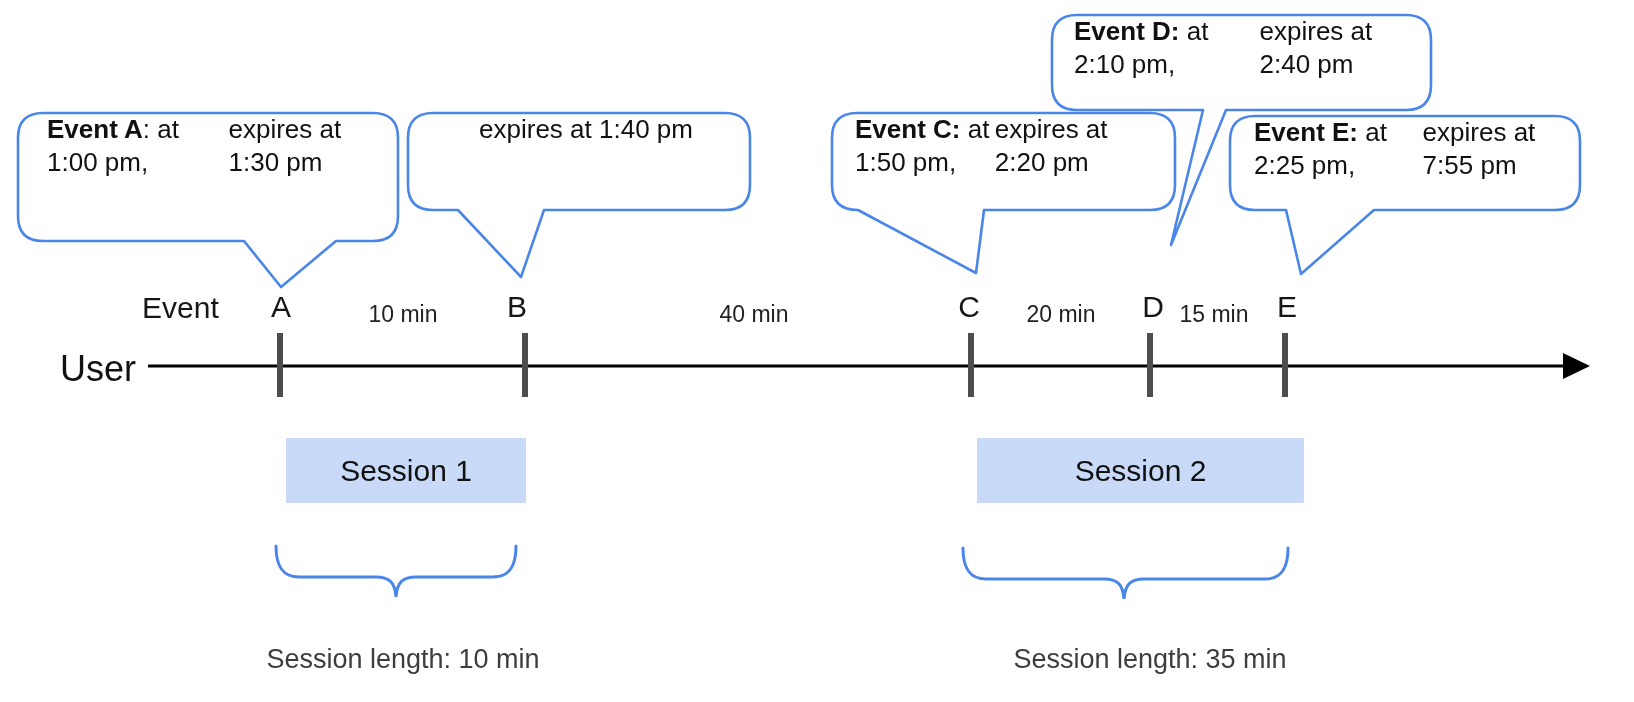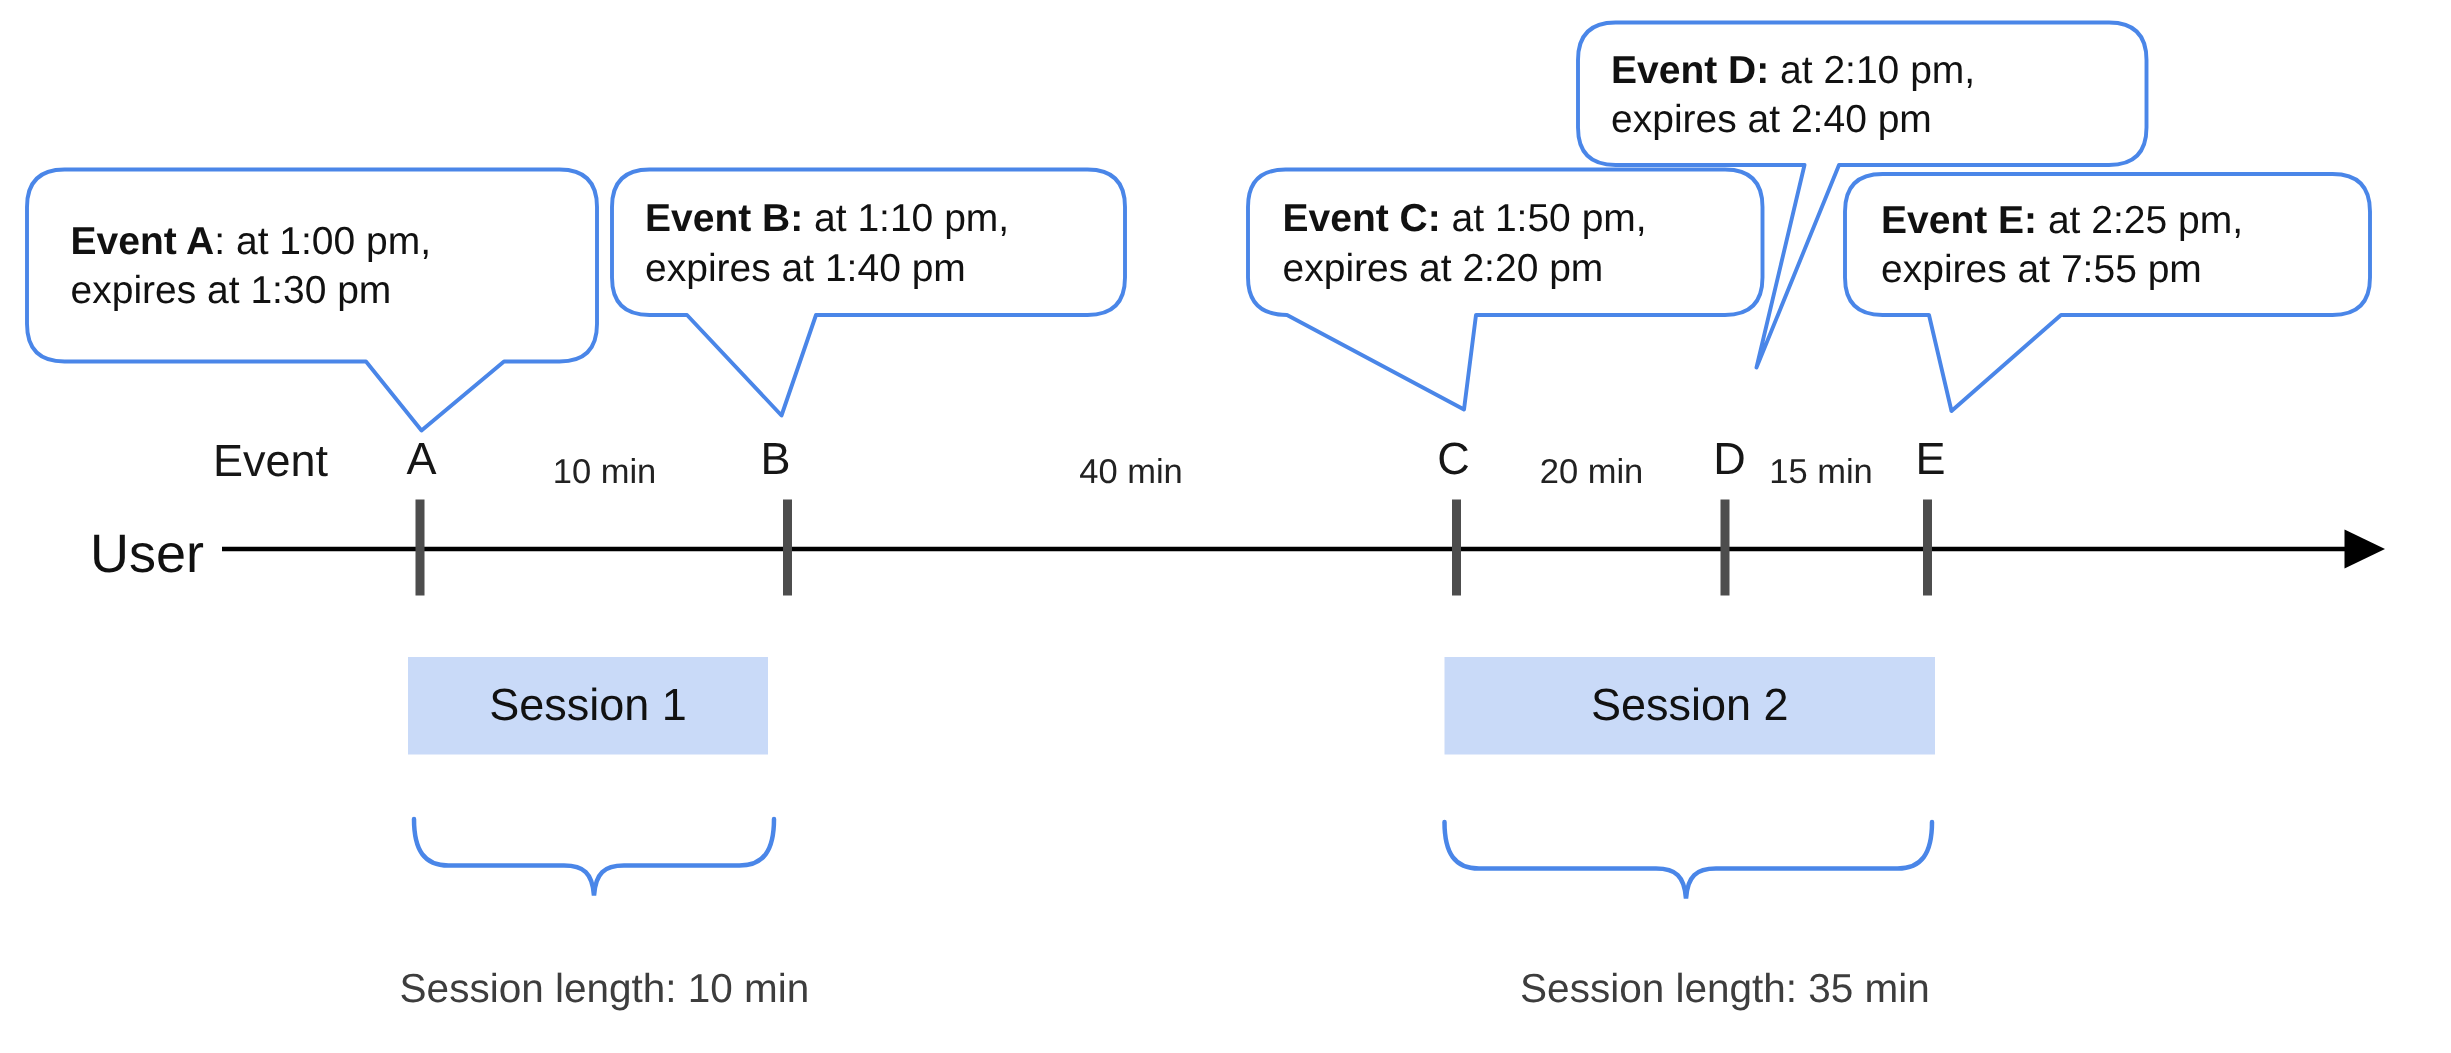--- a/index.html
+++ b/index.html
@@ -1,42 +1,42 @@
 <!DOCTYPE html>
 <html><head>
 <meta charset="utf-8">
 <style>
   html,body { margin:0; padding:0; background:#ffffff; }
   body { width:1634px; height:702px; position:relative; overflow:hidden;
          font-family:"Liberation Sans", sans-serif; color:#111; }
   #stage { position:absolute; left:0; top:0; width:1634px; height:702px; }
   #shape-layer { position:absolute; left:0; top:0; }
 
-  .bubble-text { position:absolute; display:flex; flex-direction:column;
+  .bubble-text { position:absolute; display:flex; flex-direction:row;
                  justify-content:center; box-sizing:border-box;
                  padding-left:26px; padding-right:8px;
                  font-size:26px; line-height:33px; color:#111; }
   .bubble-text b { font-weight:bold; }
 
   .tick { position:absolute; width:6px; height:64px; top:333px;
           background:#4d4d4d; }
 
   .event-letter { position:absolute; top:290px; transform:translateX(-50%);
                   font-size:30px; color:#161616; white-space:nowrap; }
   .interval { position:absolute; top:301px; transform:translateX(-50%);
               font-size:23px; color:#222; white-space:nowrap; }
 
   .axis-label { position:absolute; left:60px; top:348px; font-size:36px;
                 color:#111; }
   .events-label { position:absolute; left:142px; top:291px; font-size:30px;
                   color:#161616; }
 
   .session-box { position:absolute; top:438px; height:65px; background:#c9daf8;
                  display:flex; align-items:center; justify-content:center;
-                 font-size:30px; color:#111; }
+                 font-size:30px; color:#111;margin-left:14px; }
 
   .session-length { position:absolute; top:644px; width:400px;
                     text-align:center; font-size:27px; color:#3d3d3d;
                     white-space:nowrap; }
 </style>
 </head>
 <body>
 
 <div id="stage">
 
@@ -54,21 +54,20 @@
     <path d="M 276 546 C 276 567 283 577 299 577 L 376 577 C 389 577 395 582 396 597 C 397 582 403 577 416 577 L 493 577 C 509 577 516 567 516 546" fill="none" stroke-width="3" stroke-linecap="round" stroke="#4a86e8"></path>
     <path d="M 963 548 C 963 569 970 579 986 579 L 1104 579 C 1117 579 1123 584 1124 599 C 1125 584 1131 579 1144 579 L 1265 579 C 1281 579 1288 569 1288 548" fill="none" stroke-width="3" stroke-linecap="round" stroke="#4a86e8"></path>
   </svg>
 
   <div class="bubble-text" style="left:18px;top:113px;width:380px;height:128px;padding-left:29px;">
     <div><b>Event A</b><span>: at 1:00 pm,</span></div>
     <div>expires at 1:30 pm</div>
   </div>
 
   <div class="bubble-text" style="left:408px;top:113px;width:342px;height:97px;padding-left:22px;">
-    <div><b>Event B:</b><span> at 1:10 pm,</span></div>
     <div>expires at 1:40 pm</div>
   </div>
 
   <div class="bubble-text" style="left:832px;top:113px;width:294px;height:97px;padding-left:23px;">
     <div><b>Event C:</b><span> at 1:50 pm,</span></div>
     <div>expires at 2:20 pm</div>
   </div>
 
   <div class="bubble-text" style="left:1052px;top:15px;width:379px;height:95px;padding-left:22px;">
     <div><b>Event D:</b><span> at 2:10 pm,</span></div>

